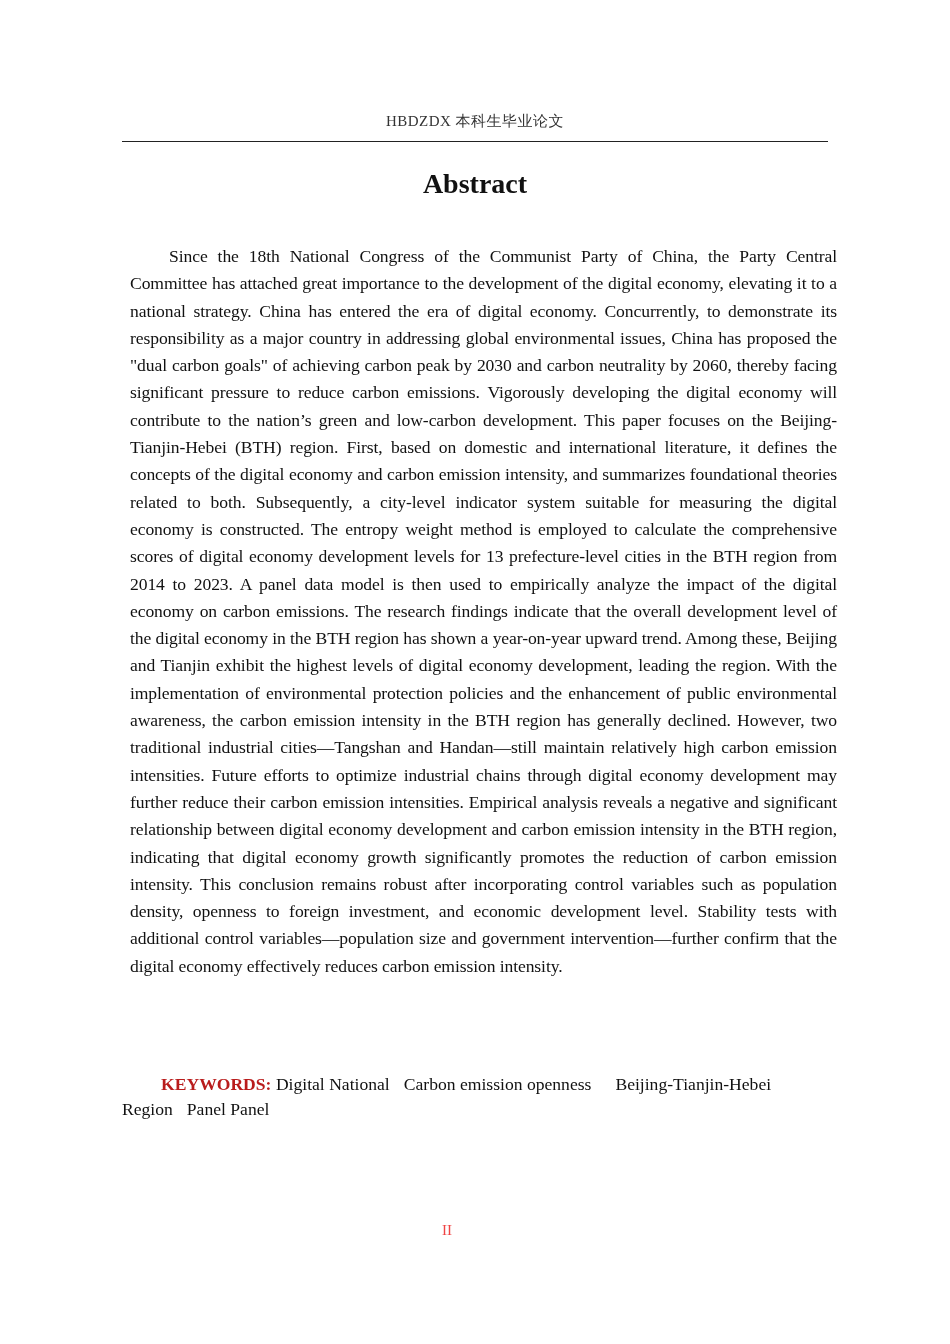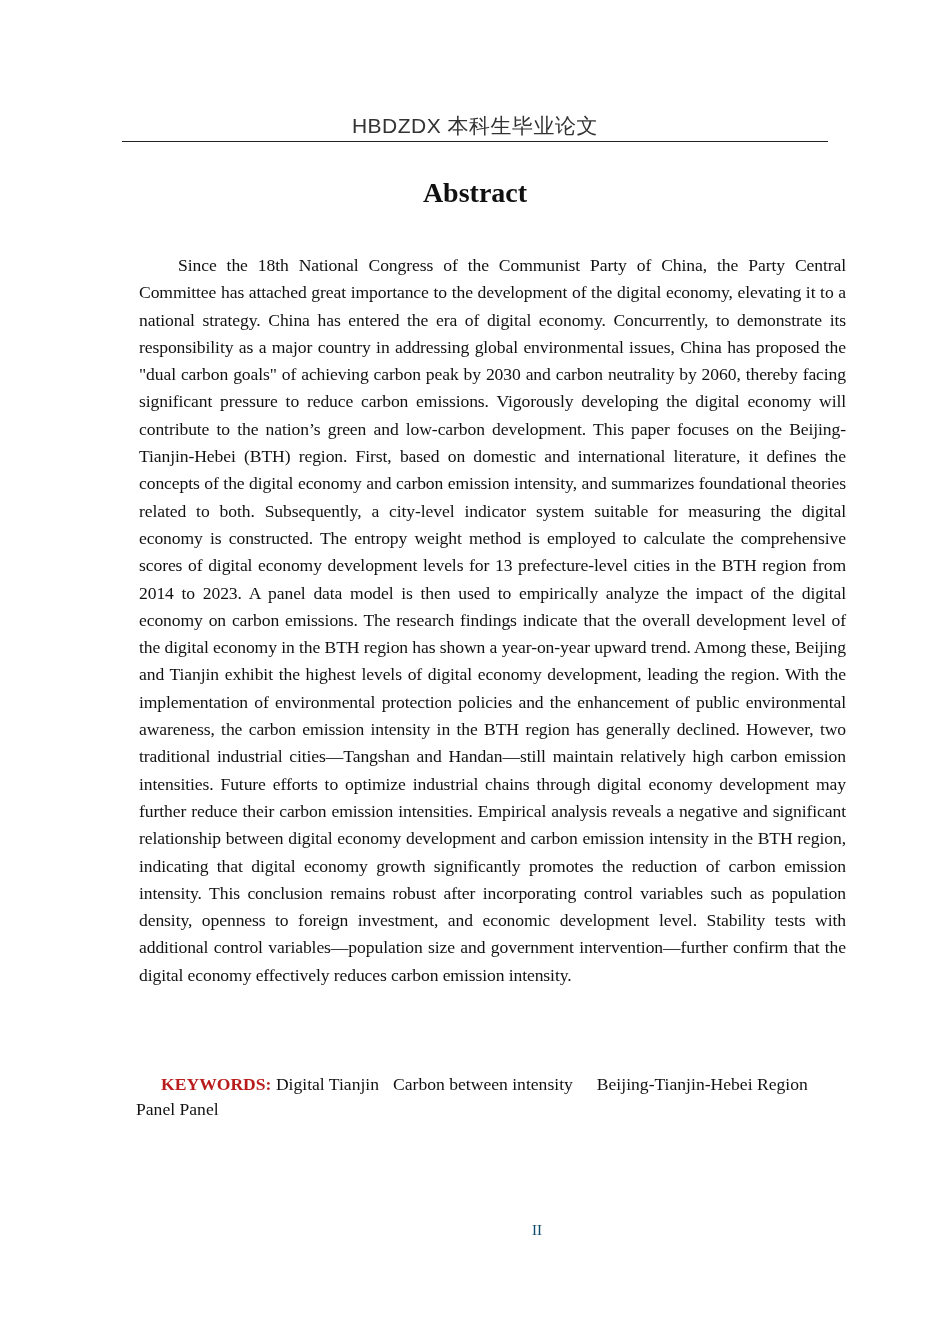--- a/index.html
+++ b/index.html
@@ -14,54 +14,54 @@
       overflow: hidden;
       font-family: "Liberation Serif", serif;
       color: #111111;
     }
     .page-header {
       position: absolute;
       left: 122px;
       top: 112px;
       width: 706px;
       text-align: center;
-      font-size: 21px;
+      font-size: 15px;
       letter-spacing: 0.5px;
       color: #333333;
-      font-family: Liberation Sans, sans-serif;
+      font-family: Liberation Serif, serif;
     }
     .header-rule {
       position: absolute;
       left: 122px;
       top: 141px;
       width: 706px;
       height: 0;
       border-top: 1.3px solid #222222;
     }
     .title {
       position: absolute;
       left: 122px;
-      top: 173px;
+      top: 164px;
       width: 706px;
       text-align: center;
       font-size: 28px;
       font-weight: bold;
       margin: 0;
       line-height: 40px;
     }
     .abstract-body {
       position: absolute;
       left: 122px;
       top: 235px;
       width: 707px;
       font-size: 17.6px;
       line-height: 27.3px;
       text-align: justify;
       text-indent: 39px;
-      margin: 17px;
+      margin: 8px;
       letter-spacing: -0.1px;
     }
     .keywords {
       position: absolute;
       left: 122px;
       top: 1072px;
       width: 690px;
       font-size: 17.6px;
       line-height: 25px;
       text-indent: 39px;
@@ -77,30 +77,30 @@
     }
     .kw-sep-wide {
       display: inline-block;
       width: 24px;
     }
     .page-number {
       position: absolute;
       left: 442px;
       top: 1222px;
       width: 100px;
-      text-align: right;
+      text-align: left;
       font-size: 15px;
-      color: #0c4a6e;
+      color: #ef4444;
     }
   </style>
 </head>
 <body>
 
 <div class="page-header">HBDZDX 本科生毕业论文</div>
 <div class="header-rule"></div>
 
 <h1 class="title">Abstract</h1>
 
 <p class="abstract-body">Since the 18th National Congress of the Communist Party of China, the Party Central Committee has attached great importance to the development of the digital economy, elevating it to a national strategy. China has entered the era of digital economy. Concurrently, to demonstrate its responsibility as a major country in addressing global environmental issues, China has proposed the "dual carbon goals" of achieving carbon peak by 2030 and carbon neutrality by 2060, thereby facing significant pressure to reduce carbon emissions. Vigorously developing the digital economy will contribute to the nation’s green and low-carbon development. This paper focuses on the Beijing-Tianjin-Hebei (BTH) region. First, based on domestic and international literature, it defines the concepts of the digital economy and carbon emission intensity, and summarizes foundational theories related to both. Subsequently, a city-level indicator system suitable for measuring the digital economy is constructed. The entropy weight method is employed to calculate the comprehensive scores of digital economy development levels for 13 prefecture-level cities in the BTH region from 2014 to 2023. A panel data model is then used to empirically analyze the impact of the digital economy on carbon emissions. The research findings indicate that the overall development level of the digital economy in the BTH region has shown a year-on-year upward trend. Among these, Beijing and Tianjin exhibit the highest levels of digital economy development, leading the region. With the implementation of environmental protection policies and the enhancement of public environmental awareness, the carbon emission intensity in the BTH region has generally declined. However, two traditional industrial cities—Tangshan and Handan—still maintain relatively high carbon emission intensities. Future efforts to optimize industrial chains through digital economy development may further reduce their carbon emission intensities. Empirical analysis reveals a negative and significant relationship between digital economy development and carbon emission intensity in the BTH region, indicating that digital economy growth significantly promotes the reduction of carbon emission intensity. This conclusion remains robust after incorporating control variables such as population density, openness to foreign investment, and economic development level. Stability tests with additional control variables—population size and government intervention—further confirm that the digital economy effectively reduces carbon emission intensity.</p>
 
-<p class="keywords"><span class="keywords-label">KEYWORDS:</span> <span>Digital Tianjin</span><span class="kw-sep"></span><span>Carbon between intensity</span><span class="kw-sep-wide"></span><span>Beijing-Tianjin-Hebei Region</span><span class="kw-sep"></span><span>Panel Panel</span></p>
+<p class="keywords"><span class="keywords-label">KEYWORDS:</span> <span>Digital National</span><span class="kw-sep"></span><span>Carbon emission openness</span><span class="kw-sep-wide"></span><span>Beijing-Tianjin-Hebei Region</span><span class="kw-sep"></span><span>Panel Panel</span></p>
 
 <div class="page-number">II</div>
 
 </body></html>

